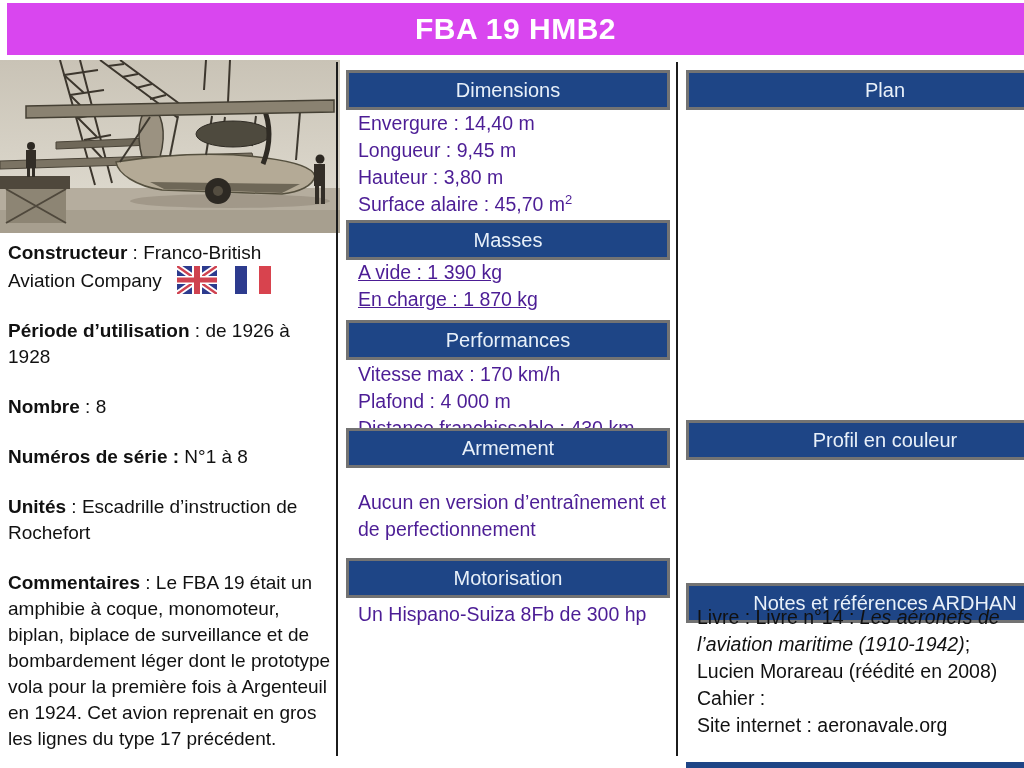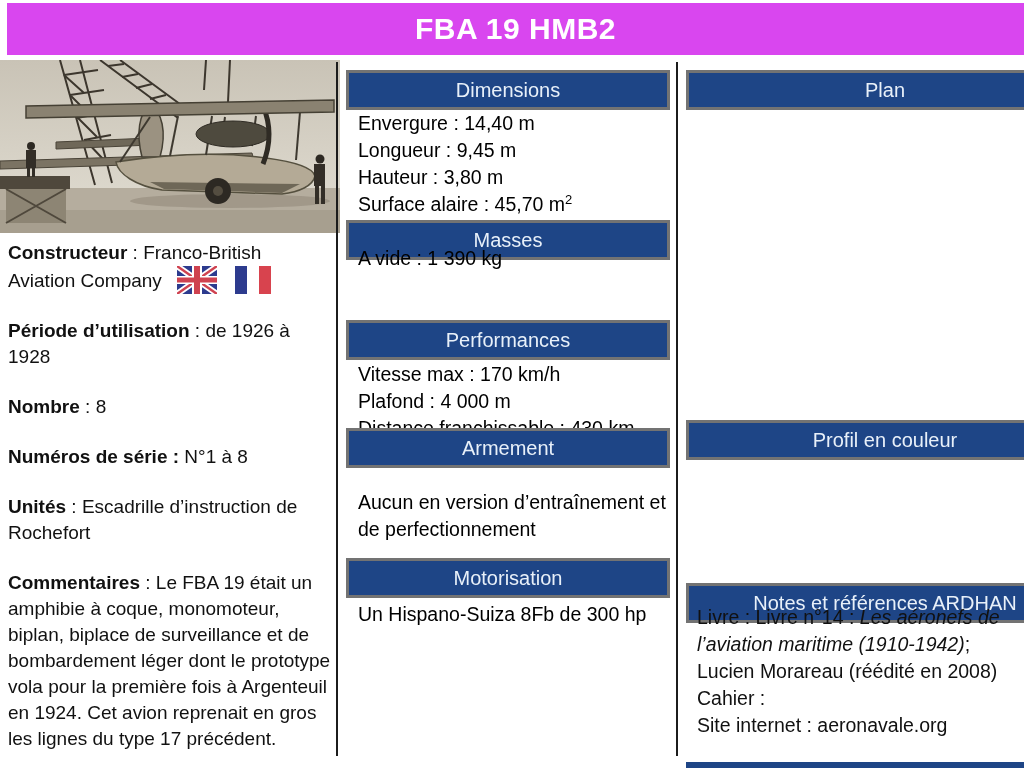--- a/index.html
+++ b/index.html
@@ -29,21 +29,21 @@
   .flags svg{display:block;}
   
   .secbar{
     position:absolute;height:34px;background:#1e4586;border:3px solid #737373;
     display:flex;align-items:center;justify-content:center;
   }
   .secbar span{color:#e8f0f9;font-size:20px;}
   .mid{left:346px;width:318px;}
   .rgt{left:686px;width:320px;padding-left:36px;}
   
-  .seccontent{position:absolute;left:358px;width:312px;font-size:19.5px;line-height:27px;color:#000000;}
+  .seccontent{position:absolute;left:358px;width:312px;font-size:19.5px;line-height:27px;color:#4c1d95;}
   .notescontent{position:absolute;left:697px;top:604px;width:322px;font-size:19.5px;line-height:27px;color:#111;}
   .notescontent .it{font-style:italic;}
   sup{font-size:13px;line-height:0;}
   
   .bottomsliver{position:absolute;left:686px;top:762px;width:338px;height:6px;background:#1e4586;}
 </style>
 </head>
 <body>
 
 <div class="page">
@@ -159,22 +159,23 @@
   <div class="seccontent" style="top:110px;">
     <div>Envergure : 14,40 m</div>
     <div>Longueur : 9,45 m</div>
     <div>Hauteur : 3,80 m</div>
     <div><span>Surface alaire : 45,70 m</span><sup>2</sup></div>
   </div>
 
   <div class="secbar mid" style="top:220px;">
     <span>Masses</span>
   </div>
-  <div class="seccontent" style="top:245px;">
+  <div class="seccontent" style="top:259px;text-decoration:underline;">
     <div>A vide : 1 390 kg</div>
+    <div>En charge : 1 870 kg</div>
   </div>
 
   <div class="secbar mid" style="top:320px;">
     <span>Performances</span>
   </div>
   <div class="seccontent" style="top:361px;">
     <div>Vitesse max : 170 km/h</div>
     <div>Plafond : 4 000 m</div>
     <div>Distance franchissable : 430 km</div>
   </div>

